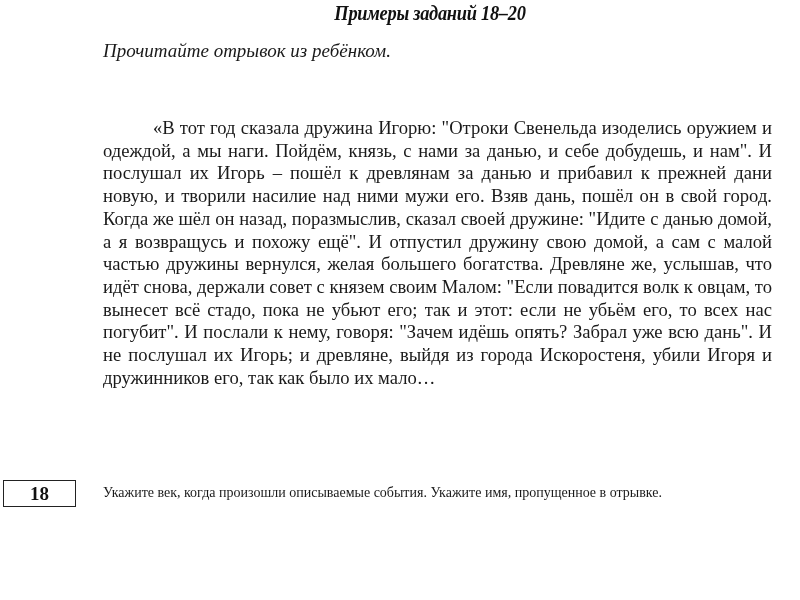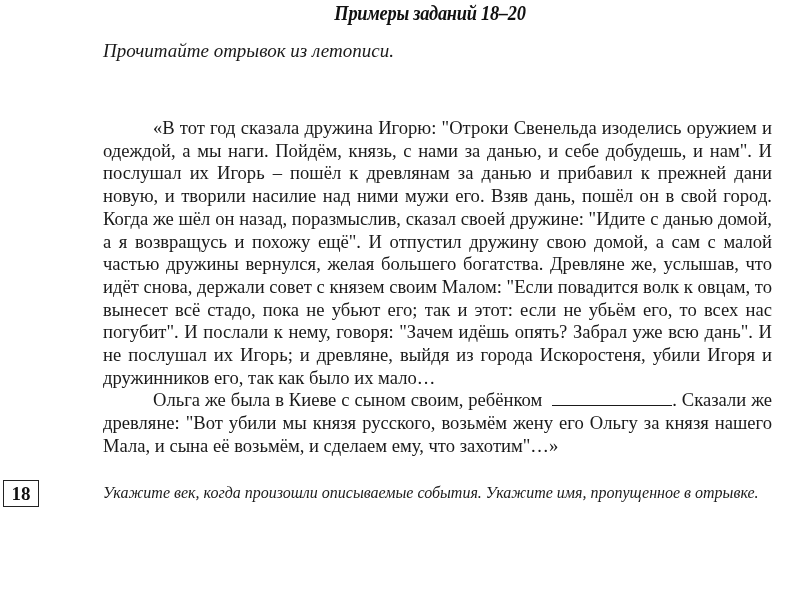--- a/index.html
+++ b/index.html
@@ -57,49 +57,47 @@
     width: 120px;
     border-bottom: 1px solid #1a1a1a;
     height: 14px;
     vertical-align: baseline;
     margin-left: 10px;
   }
   .task-number-box {
     position: absolute;
     left: 3px;
     top: 480px;
-    width: 36px;
+    width: 73px;
     height: 27px;
     border: 1.5px solid #222;
     box-sizing: border-box;
     font-size: 19px;
     font-weight: bold;
     text-align: center;
     line-height: 25px;
     color: #111;
   }
   .task-text {
     position: absolute;
     left: 103px;
     top: 482px;
     width: 669px;
-    font-size: 16px;
+    font-size: 14px;
     line-height: 22.7px;
     text-align: justify;
     color: #1a1a1a;
-    font-style: italic;
   }
 </style>
 </head>
 <body>
 
 <div class="title">Примеры заданий 18–20</div>
 
-<div class="intro">Прочитайте отрывок из летописи.</div>
+<div class="intro">Прочитайте отрывок из ребёнком.</div>
 
 <div class="passage">
   <p>«В тот год сказала дружина Игорю: "Отроки Свенельда изоделись оружием и одеждой, а мы наги. Пойдём, князь, с нами за данью, и себе добудешь, и нам". И послушал их Игорь – пошёл к древлянам за данью и прибавил к прежней дани новую, и творили насилие над ними мужи его. Взяв дань, пошёл он в свой город. Когда же шёл он назад, поразмыслив, сказал своей дружине: "Идите с данью домой, а я возвращусь и похожу ещё". И отпустил дружину свою домой, а сам с малой частью дружины вернулся, желая большего богатства. Древляне же, услышав, что идёт снова, держали совет с князем своим Малом: "Если повадится волк к овцам, то вынесет всё стадо, пока не убьют его; так и этот: если не убьём его, то всех нас погубит". И послали к нему, говоря: "Зачем идёшь опять? Забрал уже всю дань". И не послушал их Игорь; и древляне, выйдя из города Искоростеня, убили Игоря и дружинников его, так как было их мало…</p>
-  <p><span>Ольга же была в Киеве с сыном своим, ребёнком</span><span class="blank"></span><span>.</span><span style="display:inline;"> Сказали же древляне: "Вот убили мы князя русского, возьмём жену его Ольгу за князя нашего Мала, и сына её возьмём, и сделаем ему, что захотим"…»</span></p>
 </div>
 
 <div class="task-number-box">18</div>
 
 <div class="task-text">Укажите век, когда произошли описываемые события. Укажите имя, пропущенное в отрывке.</div>
 
 </body></html>

